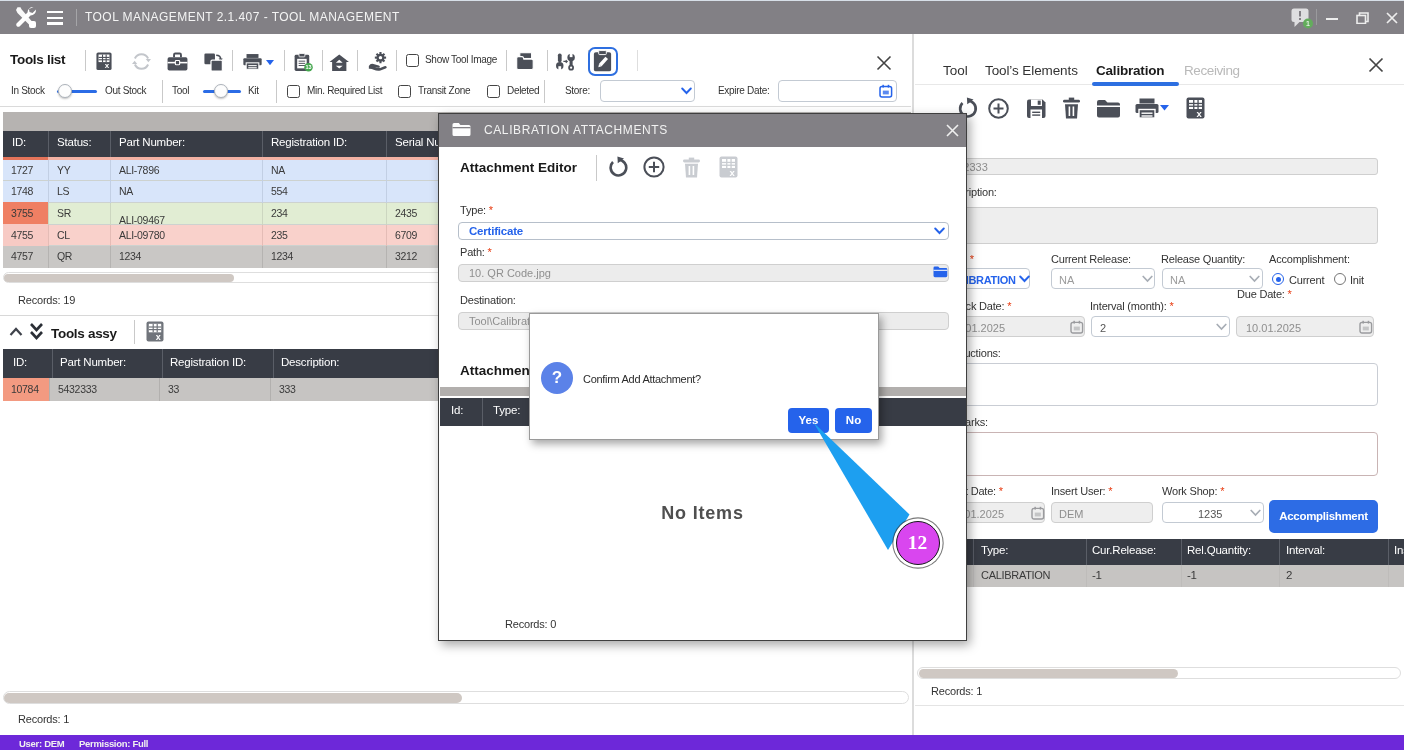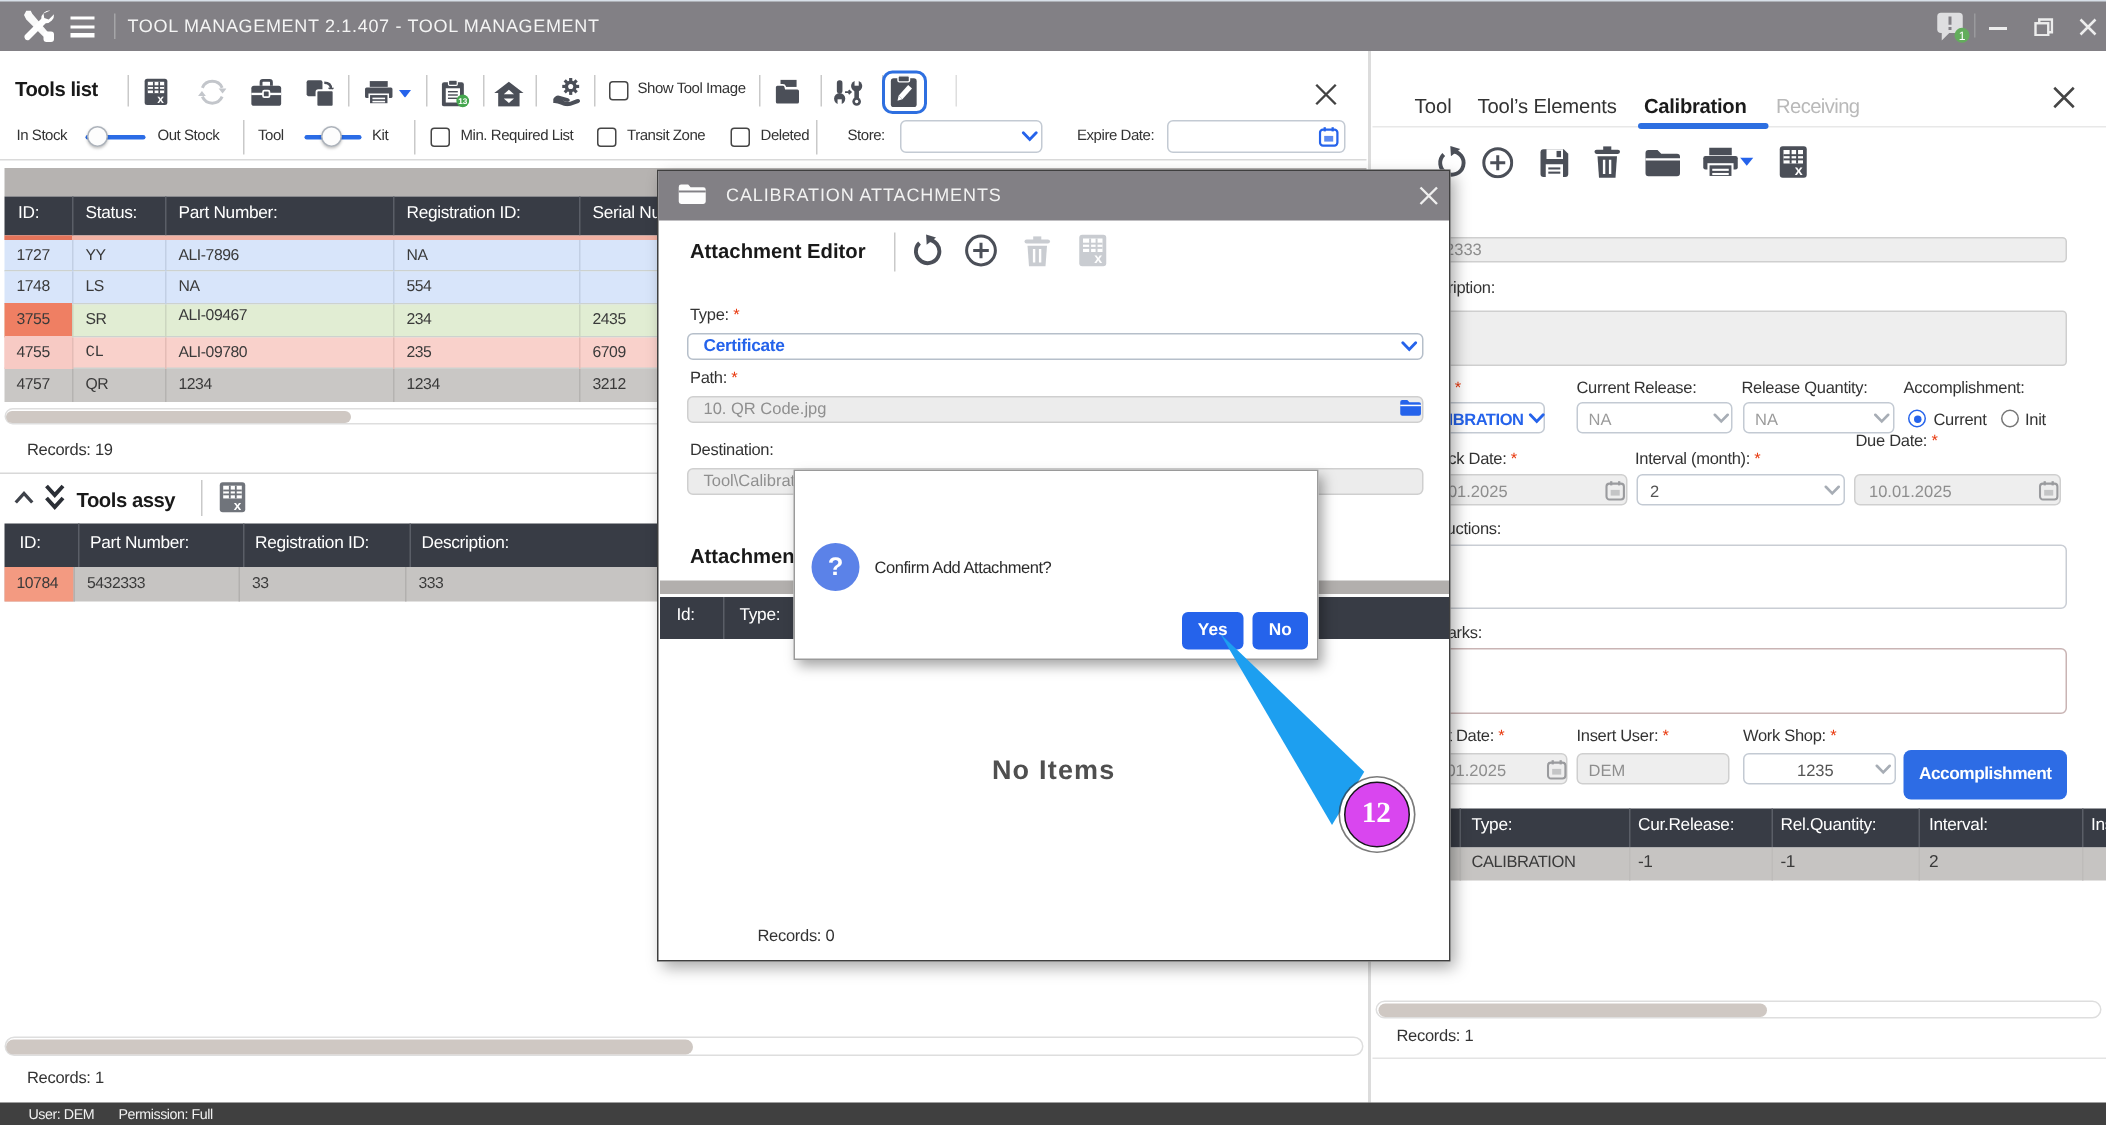--- a/index.html
+++ b/index.html
@@ -284,32 +284,32 @@
   <div class="ccell" style="left:268px;top:4px;">554</div>
   <div class="abs" style="left:45px;top:0;width:1px;height:21.7px;background:#c2cfe4;"></div>
   <div class="abs" style="left:107px;top:0;width:1px;height:21.7px;background:#c2cfe4;"></div>
   <div class="abs" style="left:259px;top:0;width:1px;height:21.7px;background:#c2cfe4;"></div>
   <div class="abs" style="left:383px;top:0;width:1px;height:21.7px;background:#c2cfe4;"></div>
 </div>
 <div class="abs" style="left:3px;top:202.9px;width:908px;height:21.7px;background:#e1edd3;border-bottom:1px solid #cdd2cf;">
   <div class="abs" style="left:0;top:-1px;width:45px;height:22.7px;background:#ef7f63;"></div>
   <div class="ccell" style="left:8px;top:4px;">3755</div>
   <div class="ccell" style="left:54px;top:4px;">SR</div>
-  <div class="ccell" style="left:116px;top:1px;text-align:center;">ALI-09467</div>
+  <div class="ccell" style="left:116px;top:11px;text-align:center;">ALI-09467</div>
   <div class="ccell" style="left:268px;top:4px;">234</div>
   <div class="ccell" style="left:392px;top:4px;">2435</div>
   <div class="abs" style="left:45px;top:0;width:1px;height:21.7px;background:#ccd6c0;"></div>
   <div class="abs" style="left:107px;top:0;width:1px;height:21.7px;background:#ccd6c0;"></div>
   <div class="abs" style="left:259px;top:0;width:1px;height:21.7px;background:#ccd6c0;"></div>
   <div class="abs" style="left:383px;top:0;width:1px;height:21.7px;background:#ccd6c0;"></div>
 </div>
 <div class="abs" style="left:3px;top:224.6px;width:908px;height:21.7px;background:#f9d1cb;border-bottom:1px solid #cdd2cf;">
   <div class="abs" style="left:0;top:-1px;width:45px;height:22.7px;background:#f7cac4;"></div>
   <div class="ccell" style="left:8px;top:4px;">4755</div>
-  <div class="ccell" style="left:54px;top:4px;font-family:Liberation Mono, monospace;">CL</div>
+  <div class="ccell" style="left:54px;top:4px;">CL</div>
   <div class="ccell" style="left:116px;top:4px;">ALI-09780</div>
   <div class="ccell" style="left:268px;top:4px;">235</div>
   <div class="ccell" style="left:392px;top:4px;">6709</div>
   <div class="abs" style="left:45px;top:0;width:1px;height:21.7px;background:#e4bcb6;"></div>
   <div class="abs" style="left:107px;top:0;width:1px;height:21.7px;background:#e4bcb6;"></div>
   <div class="abs" style="left:259px;top:0;width:1px;height:21.7px;background:#e4bcb6;"></div>
   <div class="abs" style="left:383px;top:0;width:1px;height:21.7px;background:#e4bcb6;"></div>
 </div>
 <div class="abs" style="left:3px;top:246.3px;width:908px;height:21.7px;background:#c9c7c5;">
   <div class="ccell" style="left:8px;top:4px;">4757</div>
@@ -373,21 +373,21 @@
   <div class="abs" style="left:156px;top:0;width:1px;height:23px;background:#b2b0ae;"></div>
   <div class="abs" style="left:267px;top:0;width:1px;height:23px;background:#b2b0ae;"></div>
 </div>
 
 <div class="abs" style="left:3px;top:691px;width:906px;height:13px;border:1px solid #dedede;border-radius:7px;background:#fff;"></div>
 <div class="abs" style="left:4px;top:692.5px;width:458px;height:10px;border-radius:6px;background:#cfc8c3;"></div>
 <div class="abs lbl" style="left:18px;top:713px;font-size:11px;letter-spacing:-0.2px;">Records: 1</div>
 
 <div class="abs" style="left:912px;top:34px;width:2px;height:701px;background:#dcdcdc;"></div>
 
-<div class="abs" style="left:0;top:735px;width:1404px;height:15px;background:#404040;">
+<div class="abs" style="left:0;top:735px;width:1404px;height:15px;background:#6d28d9;font-weight:bold;">
   <div class="abs" style="left:19px;top:3px;font-size:9.5px;letter-spacing:-0.3px;color:#f0f0f0;">User: DEM</div>
   <div class="abs" style="left:79px;top:3px;font-size:9.5px;letter-spacing:-0.3px;color:#f0f0f0;">Permission: Full</div>
 </div>
 
 <div class="abs" style="left:943px;top:63px;font-size:13.5px;color:#333;">Tool</div>
 <div class="abs" style="left:985px;top:63px;font-size:13.5px;letter-spacing:-0.1px;color:#333;">Tool’s Elements</div>
 <div class="abs" style="left:1096px;top:63px;font-size:13.5px;letter-spacing:-0.2px;font-weight:bold;color:#1b1b1b;">Calibration</div>
 <div class="abs" style="left:1184px;top:63px;font-size:13.5px;letter-spacing:-0.4px;color:#b9b9b9;">Receiving</div>
 <div class="abs" style="left:915px;top:84px;width:489px;height:1px;background:#e8e8e8;"></div>
 <div class="abs" style="left:1092px;top:82px;width:87px;height:3.6px;background:#2d6fe1;border-radius:2px;"></div>

